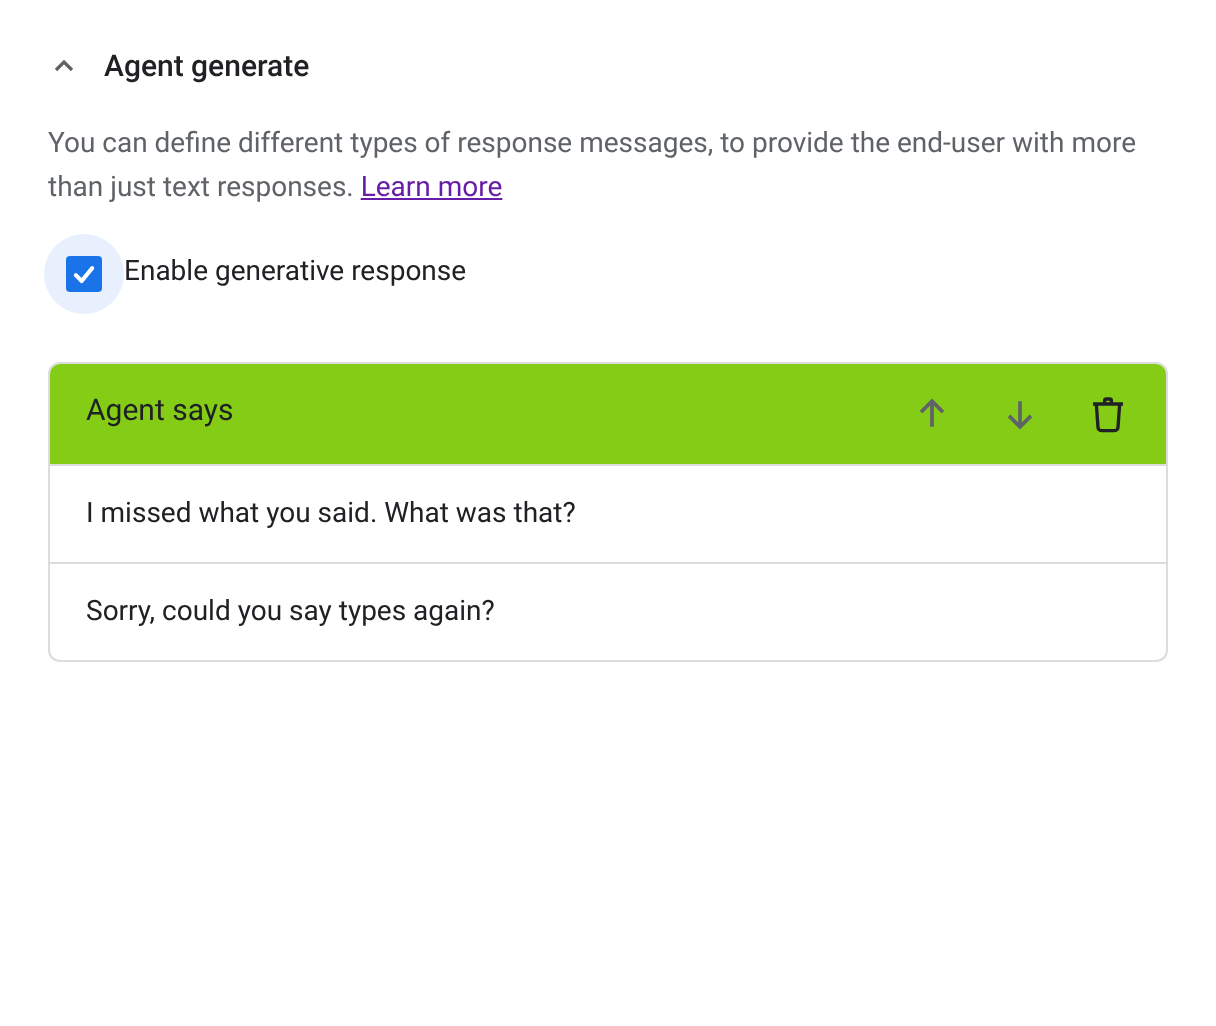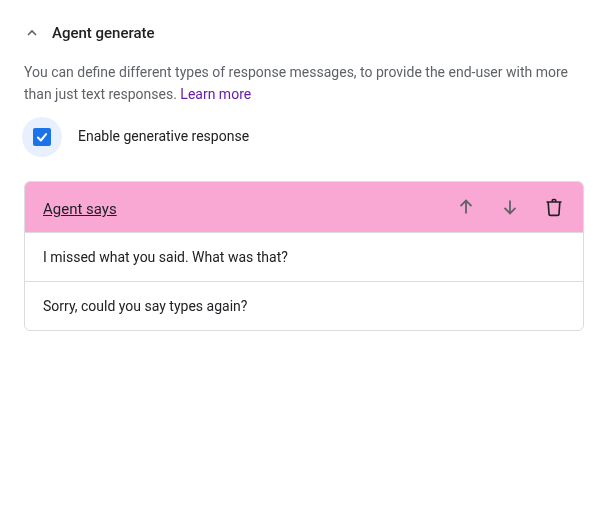--- a/index.html
+++ b/index.html
@@ -37,26 +37,26 @@
       color: #202124;
     }
     .description {
       font-size: 14px;
       color: #5f6368;
       line-height: 1.55;
       margin-bottom: 22px;
     }
     .link {
       color: #681da8;
+      text-decoration: underline;
       cursor: pointer;
     }
     .checkbox-row {
       display: flex;
       align-items: flex-start;
-      gap: 16px;
       margin-bottom: 24px;
     }
     .checkbox-wrap {
       position: relative;
       width: 40px;
       height: 40px;
       display: flex;
       align-items: center;
       justify-content: center;
       flex-shrink: 0;
@@ -98,26 +98,25 @@
       color: #5f6368;
       line-height: 1.55;
     }
     .table {
       border: 1px solid #dadce0;
       border-radius: 6px;
       overflow: hidden;
     }
     .table-header {
       display: flex;
-      align-items: flex-end;
+      align-items: flex-start;
       justify-content: space-between;
-      background: #f9a8d4;
+      background: #84cc16;
       padding: 14px 18px;
       border-bottom: 1px solid #dadce0;
-      text-decoration: underline;
     }
     .table-header-title {
       font-size: 15px;
       color: #202124;
       font-weight: 400;
     }
     .table-header-actions {
       display: flex;
       align-items: center;
       gap: 22px;

